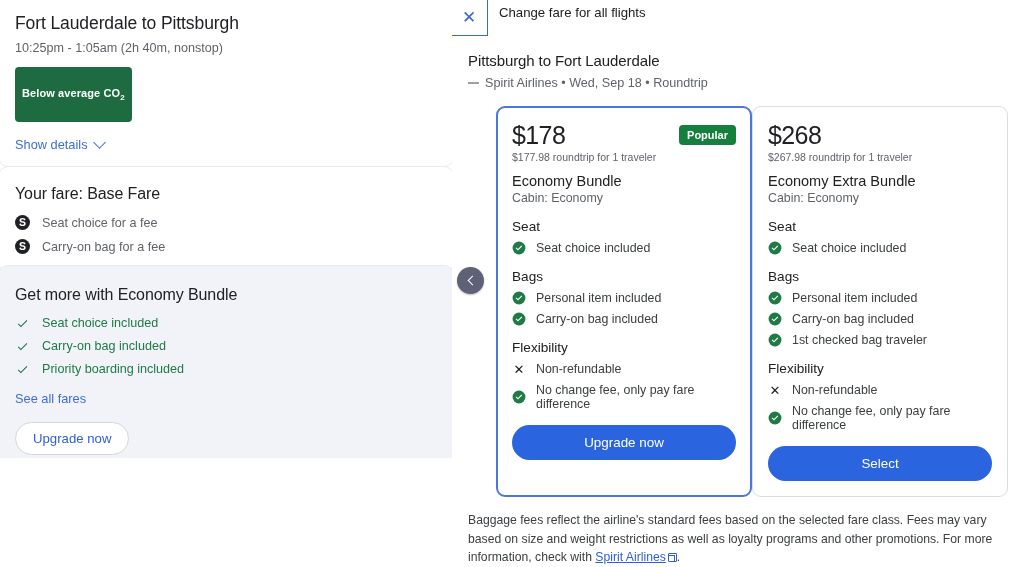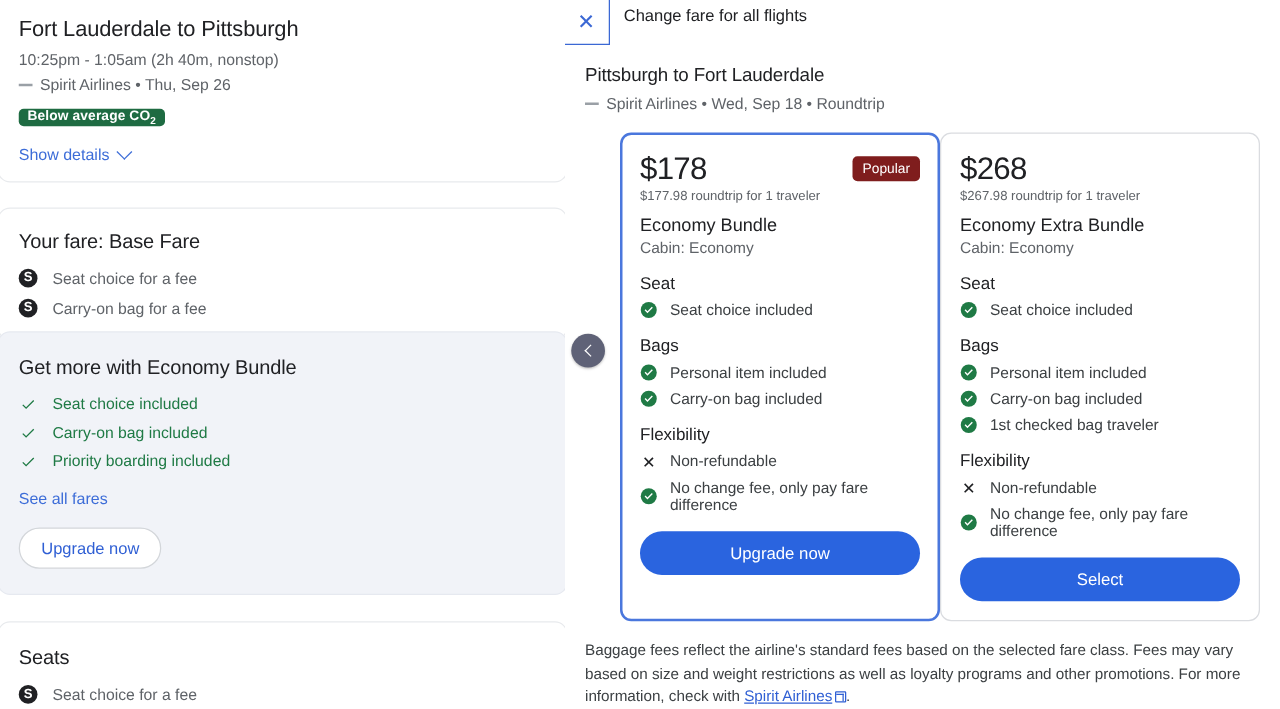--- a/index.html
+++ b/index.html
@@ -7,42 +7,42 @@
     width: 1024px; height: 567px;
     font-family: "Liberation Sans", sans-serif;
     background: #ffffff;
     color: #202124;
     overflow: hidden;
   }
   .screen { position: relative; width: 1024px; height: 567px; }
 
   
   .left-pane {
-    position: absolute; left: 0; top: 0; width: 452px; height: 567px;
+    position: absolute; left: 0; top: 0; width: 452px; height: 458px;
     background: #ffffff; overflow: hidden;
   }
   .card {
     background: #ffffff;
     border: 1px solid #e8eaed;
     border-radius: 10px;
     margin: 0 -1px;
   }
   .card.tinted { background: #f1f3f8; border-color: #e6e9f0; }
 
   .flight-card { position: absolute; left: -1px; top: -12px; width: 456px; padding: 24px 16px 14px 16px; }
   .route-title { font-size: 17.5px; color: #202124; letter-spacing: -0.1px; }
   .route-times { font-size: 12.6px; color: #5f6368; margin-top: 7px; }
   .route-airline { font-size: 12.6px; color: #5f6368; margin-top: 6px; display: flex; align-items: center; gap: 6px; }
   .dash-icon { display:inline-block; width: 11px; height: 1.4px; background: #9aa0a6; }
 
   .co2-badge {
     display: inline-block; margin-top: 12px;
     background: #1e6b42; color: #ffffff;
     font-size: 11px; font-weight: bold;
-    padding: 0 7px; border-radius: 4px; letter-spacing: 0.1px;
+    padding: 20px 7px; border-radius: 4px; letter-spacing: 0.1px;
   }
   .co2-badge sub { font-size: 8px; }
 
   .show-details {
     margin-top: 15px; font-size: 12.8px; color: #3d6dd8;
     display: flex; align-items: center; gap: 7px; cursor: pointer;
   }
   .chev-down {
     width: 9px; height: 9px; border-right: 1.8px solid #3d6dd8; border-bottom: 1.8px solid #3d6dd8;
     transform: rotate(45deg); margin-top: -4px;
@@ -104,21 +104,21 @@
   .fares-row { display: flex; padding: 16px 16px 0 44px; }
   .fare-box {
     flex: 1; background: #ffffff; border: 1px solid #dadce0; border-radius: 9px;
     padding: 15px 15px 15px 15px; position: relative;
   }
   .fare-box.selected { border: 2px solid #4a77dd; padding: 14px 14px 14px 14px; }
 
   .price-row { display: flex; align-items: flex-start; justify-content: space-between; }
   .price { font-size: 25px; color: #202124; letter-spacing: -0.6px; line-height: 1.05; }
   .popular-badge {
-    background: #7f1d1d; color: #ffffff; font-size: 11px; font-weight: normal;
+    background: #15803d; color: #ffffff; font-size: 11px; font-weight: bold;
     padding: 4px 8px; border-radius: 4px; margin-top: 3px;
   }
   .price-sub { font-size: 10.5px; color: #5f6368; margin-top: 3px; }
   .bundle-name { font-size: 14.5px; color: #202124; margin-top: 10px; }
   .cabin { font-size: 12.4px; color: #5f6368; margin-top: 2px; }
 
   .grp-title { font-size: 13.6px; color: #202124; margin-top: 14px; margin-bottom: 7px; }
   .grp-item { display: flex; align-items: center; gap: 10px; font-size: 12.4px; color: #3c4043; margin-bottom: 7px; }
   .grp-item .gicon { width: 14px; flex: 0 0 14px; display: flex; align-items: center; justify-content: center; }
   .x-mark { font-size: 13px; color: #202124; line-height: 1; }
@@ -138,24 +138,20 @@
 </head>
 <body>
 
 <div class="screen">
 
   <div class="left-pane">
 
     <div class="card flight-card">
       <div class="route-title">Fort Lauderdale to Pittsburgh</div>
       <div class="route-times">10:25pm - 1:05am (2h 40m, nonstop)</div>
-      <div class="route-airline">
-        <span class="dash-icon"></span>
-        <span>Spirit Airlines • Thu, Sep 26</span>
-      </div>
       <div class="co2-badge">
         <span>Below average CO</span><sub>2</sub>
       </div>
       <div class="show-details">
         <span>Show details</span>
         <span class="chev-down"></span>
       </div>
     </div>
 
     <div class="card fare-card">

